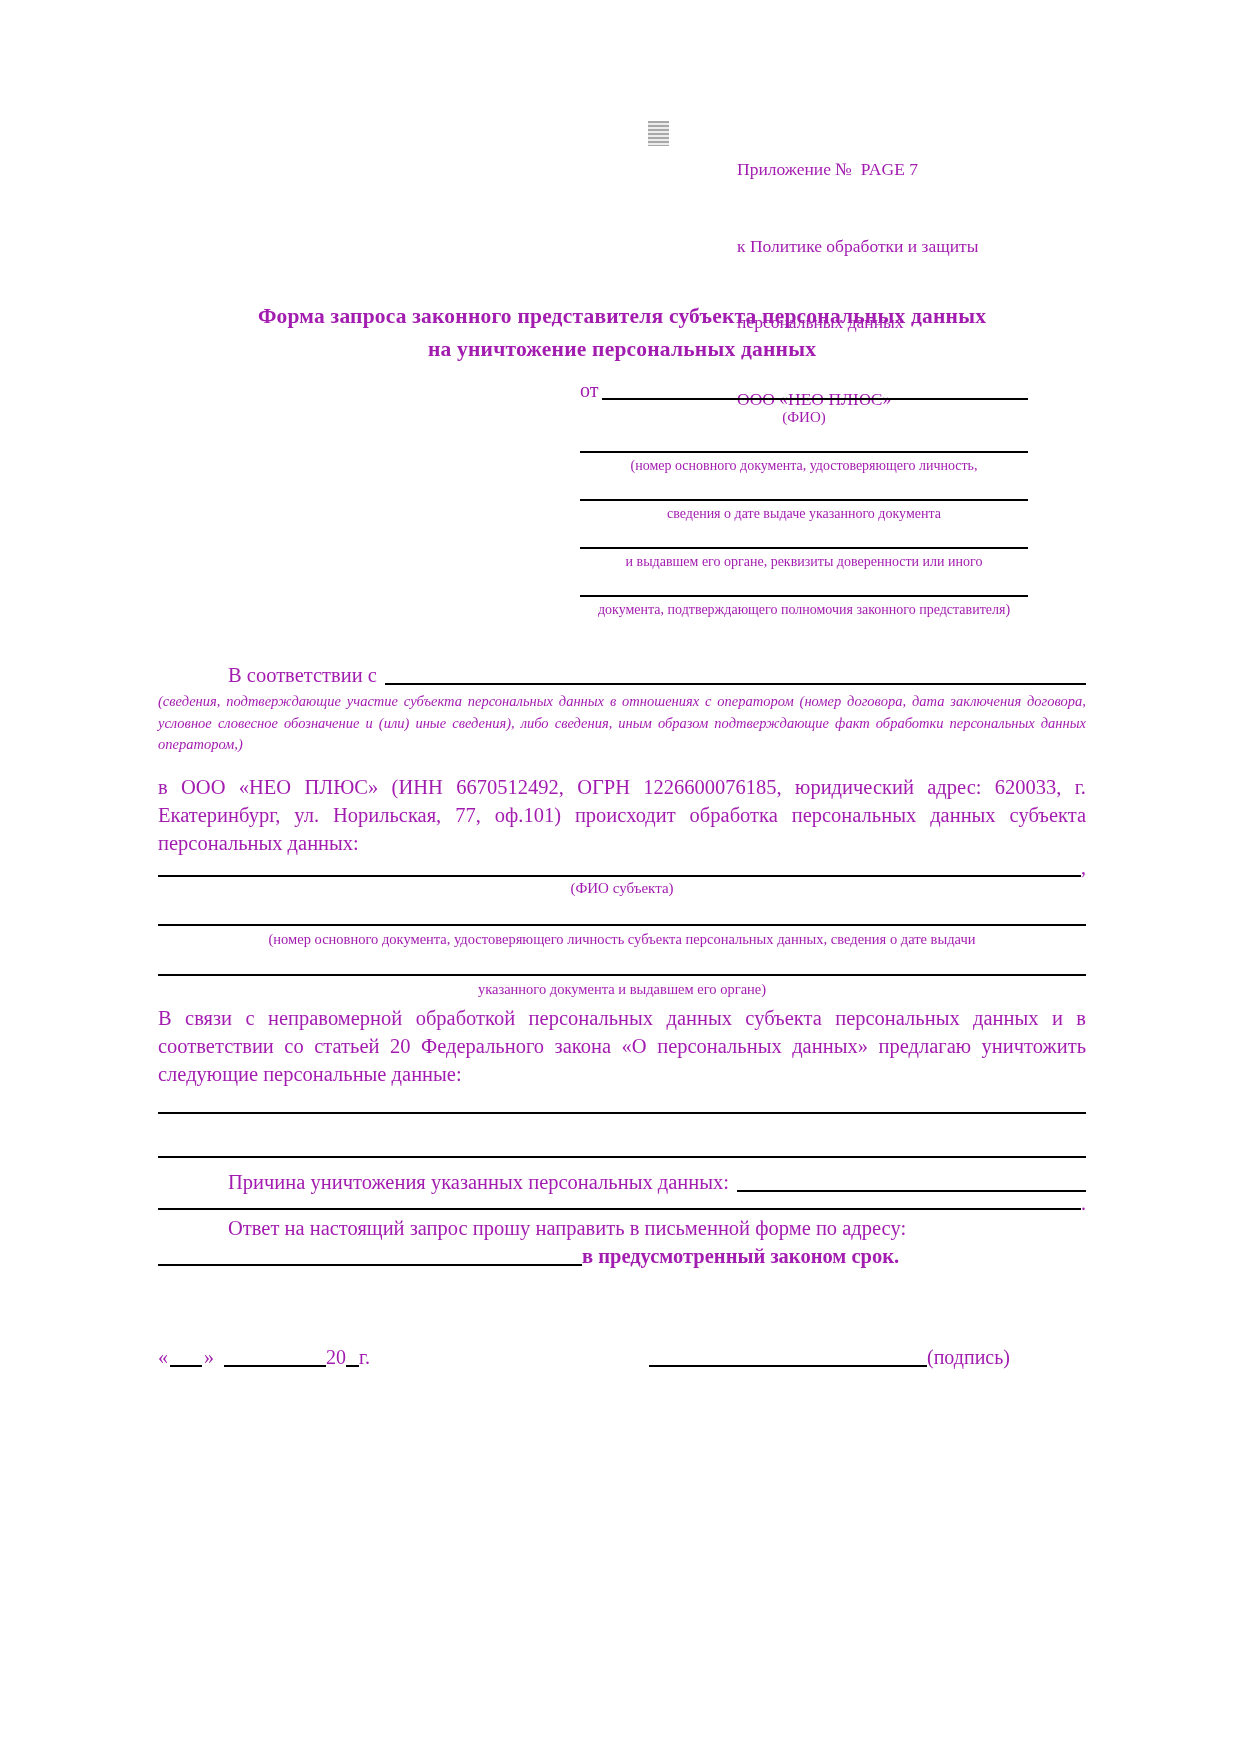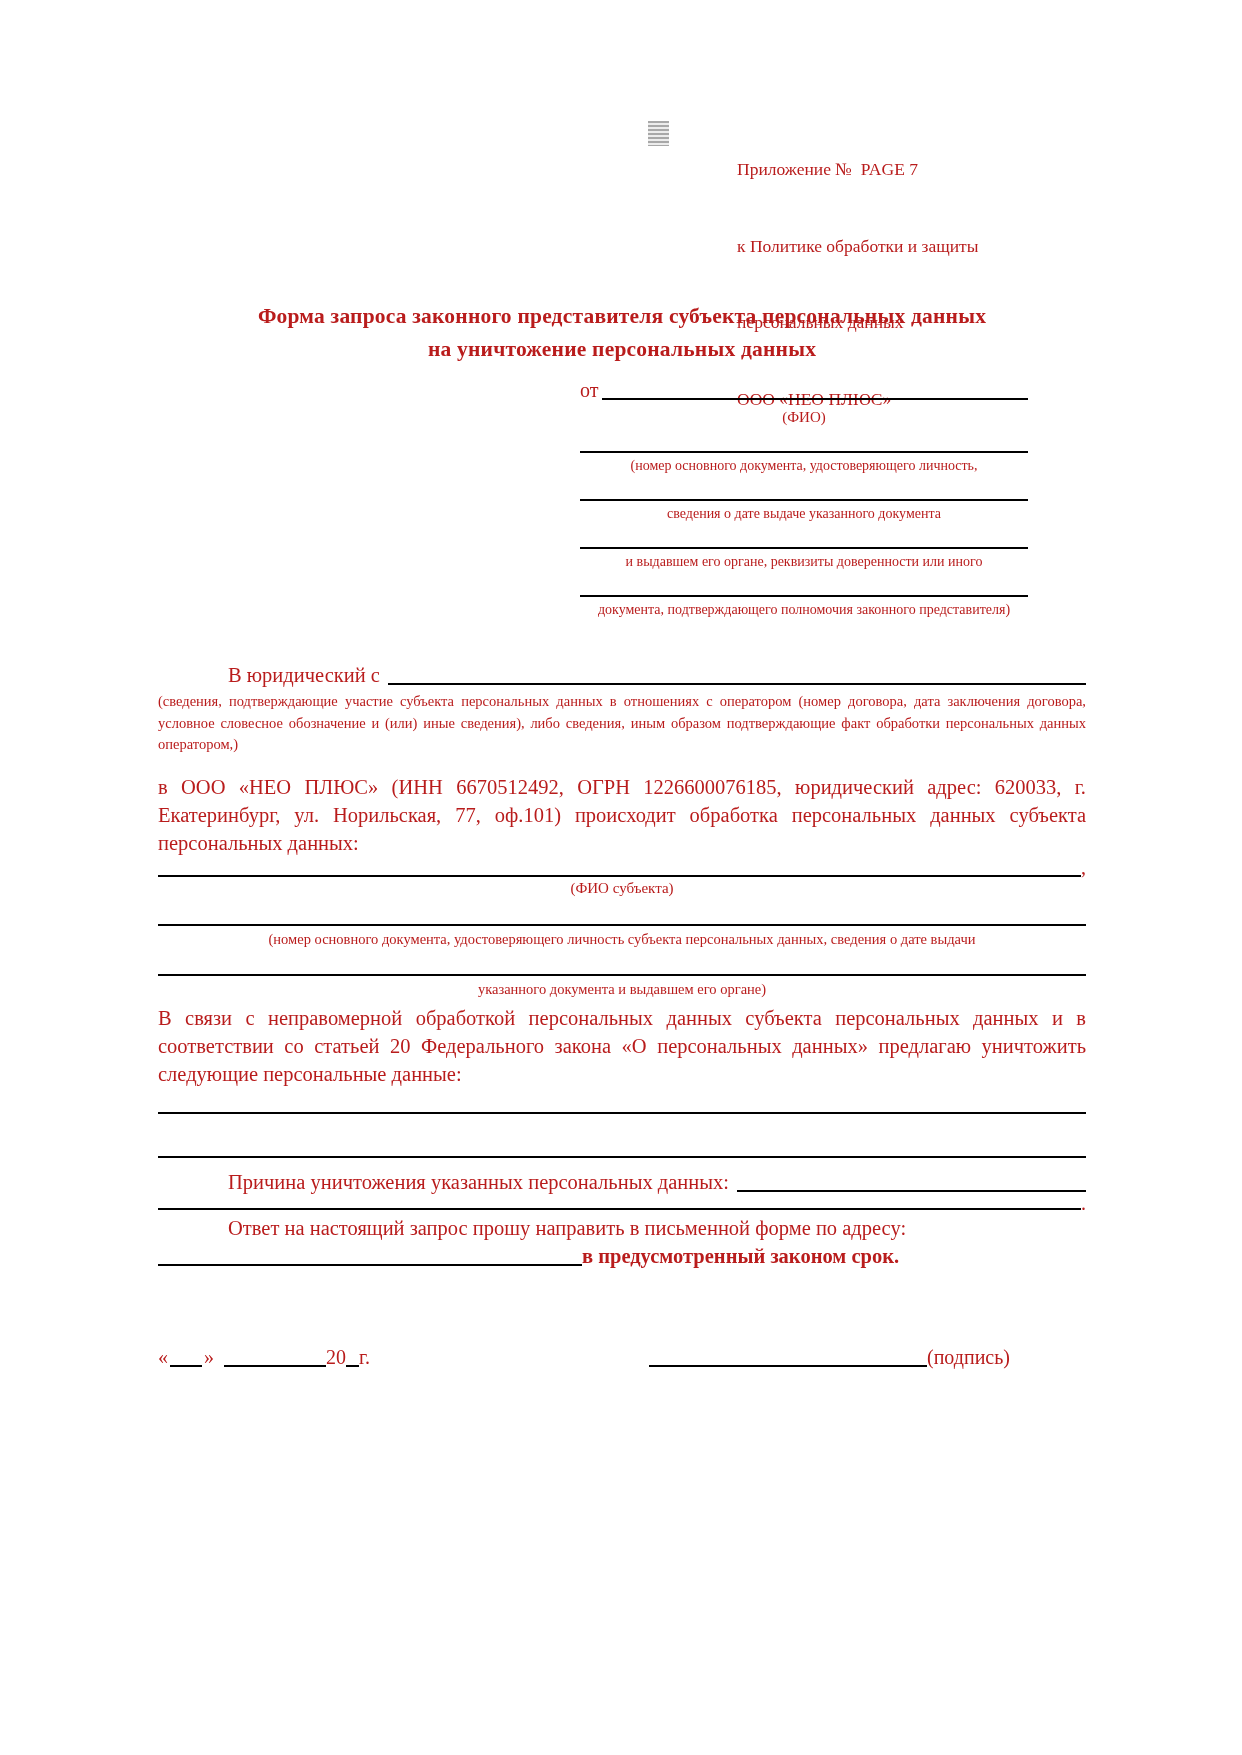--- a/index.html
+++ b/index.html
@@ -1,19 +1,19 @@
 <!DOCTYPE html>
 <html><head>
 <meta charset="utf-8">
 <style>
   * { margin:0; padding:0; box-sizing:border-box; }
   html,body { background:#ffffff; }
   .page {
     position:relative; width:1242px; height:1755px; margin:0 auto;
-    background:#ffffff; color:#b91c1c;
+    background:#ffffff; color:#a21caf;
     font-family:"Liberation Serif", serif;
     overflow:hidden;
   }
   .hdr {
     position:absolute; left:737px; top:106px;
     font-size:17.5px; line-height:25.5px; white-space:pre-wrap;
   }
   .artifact {
     position:absolute; left:648px; top:121px; width:21px; height:25px;
     background:repeating-linear-gradient(180deg,#a8a8a8 0 2px,#ececec 2px 4px);
@@ -29,21 +29,21 @@
   .from-row { height:28px; }
   .from-row .lbl { line-height:24px; margin-right:4px; }
   .from-row .blank { margin-bottom:2px; }
   .cap-fio { text-align:center; font-size:15px; line-height:19px; margin-top:6px; }
   .cap { text-align:center; font-size:14px; line-height:18px; margin-top:4px; }
   .bline { height:26px; border-bottom:2px solid #000; }
 
   .according { margin-top:40px; font-size:20.5px; display:flex; align-items:flex-end; padding-left:70px; height:28px; }
   .according .lbl { white-space:nowrap; margin-right:8px; line-height:24px; }
   .according .blank { margin-bottom:2px; }
-  .note { margin-top:4px; font-size:14.5px; line-height:21.5px; text-align:justify; }
+  .note { margin-top:4px; font-size:14.5px; line-height:21.5px; text-align:justify;font-style:italic; }
   .para { margin-top:17px; font-size:20.5px; line-height:28px; text-align:justify; }
   .comma-row { display:flex; align-items:flex-end; height:20px; font-size:20px; line-height:20px; }
   .cap2 { text-align:center; font-size:15px; line-height:19px; margin-top:2px; }
   .cap3 { text-align:center; font-size:14.5px; line-height:18px; margin-top:4px; }
   .bline28 { height:28px; border-bottom:2px solid #000; }
   .para2 { margin-top:6px; font-size:20.5px; line-height:28px; text-align:justify; }
   .bline26 { height:26px; border-bottom:2px solid #000; }
   .bline44 { height:44px; border-bottom:2px solid #000; }
   .reason-row { margin-top:10px; padding-left:70px; display:flex; align-items:flex-end; font-size:20.5px; height:26px; }
   .reason-row .lbl { white-space:nowrap; margin-right:8px; line-height:24px; }
@@ -97,21 +97,21 @@
       <div class="cap">сведения о дате выдаче указанного документа</div>
 
       <div class="bline"></div>
       <div class="cap">и выдавшем его органе, реквизиты доверенности или иного</div>
 
       <div class="bline"></div>
       <div class="cap">документа, подтверждающего полномочия законного представителя)</div>
     </div>
 
     <div class="according">
-      <span class="lbl">В юридический с</span>
+      <span class="lbl">В соответствии с</span>
       <span class="blank grow"></span>
     </div>
     <div class="note">(сведения, подтверждающие участие субъекта персональных данных в отношениях с оператором (номер договора, дата заключения договора, условное словесное обозначение и (или) иные сведения), либо сведения, иным образом подтверждающие факт обработки персональных данных оператором,)</div>
 
     <div class="para">в ООО «НЕО ПЛЮС» (ИНН 6670512492, ОГРН 1226600076185, юридический адрес: 620033, г. Екатеринбург, ул. Норильская, 77, оф.101) происходит обработка персональных данных субъекта персональных данных:</div>
 
     <div class="comma-row">
       <span class="blank grow"></span>
       <span>,</span>
     </div>

